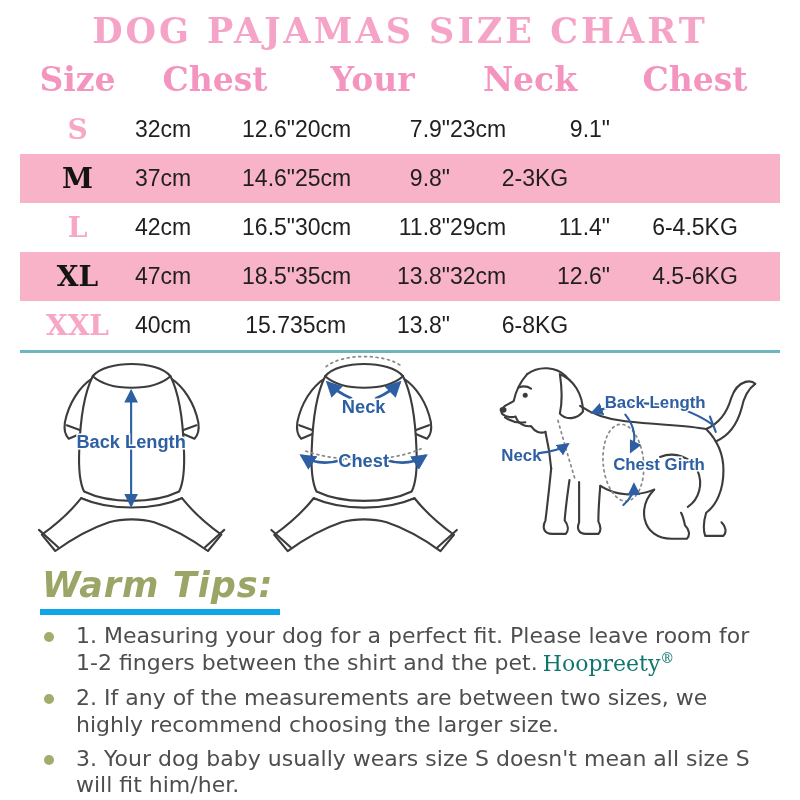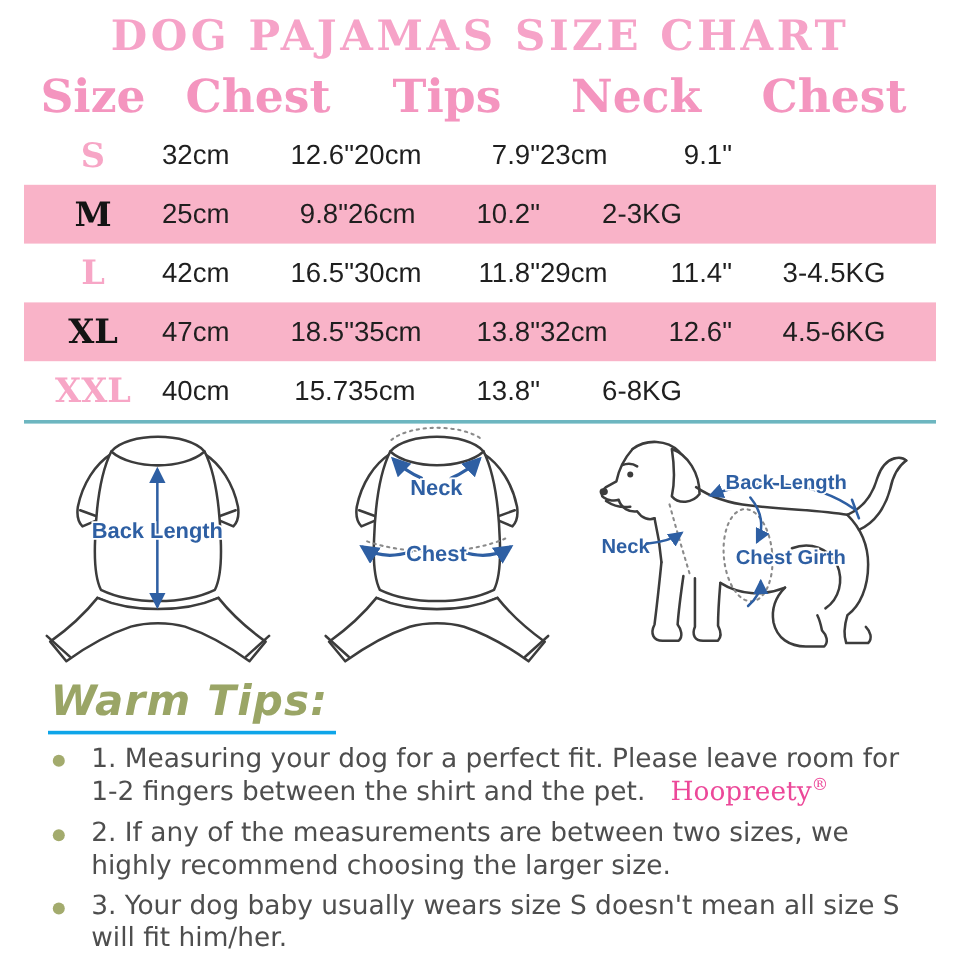--- a/index.html
+++ b/index.html
@@ -21,21 +21,21 @@
     letter-spacing: 3px;
     color: #f6a3c8;
   }
   
   .size-table { width: 760px; margin: 2px auto 0; border-bottom: 3px solid #6db6c0; }
   .trow { display: flex; align-items: center; height: 49px; }
   .thead { height: 52px; }
   .thead .cell {
     font-family: "DejaVu Serif", serif;
     font-weight: 700;
-    font-size: 38px;
+    font-size: 33px;
     color: #f495bf;
   }
   .cell { text-align: center; }
   .col-size   { width: 115px; }
   .col-chest  { width: 160px; }
   .col-back   { width: 155px; }
   .col-neck   { width: 160px; }
   .col-weight { width: 170px; }
   .pair { display: flex; justify-content: space-between; gap: 13px; }
   .num { font-size: 23px; color: #1f1f1f; }
@@ -73,58 +73,58 @@
   
   .tips { padding: 4px 40px 0 40px; }
   .tips-heading {
     display: inline-block;
     font-family: "DejaVu Sans", sans-serif;
     font-style: italic;
     font-weight: 600;
     font-size: 35px;
     letter-spacing: 1px;
     color: #9aa566;
-    border-bottom: 3px solid #0ea5e9;
+    border-bottom: 6px solid #0ea5e9;
     padding: 0 6px 4px 2px;
   }
   .tip-list { list-style: none; margin-top: 6px; }
   .tip { display: flex; margin-top: 8px; }
   .bullet {
     flex: 0 0 auto;
     width: 10px; height: 10px;
     border-radius: 50%;
     background: #a3ab6d;
     margin: 9px 22px 0 4px;
   }
   .tip-text {
     font-family: "DejaVu Sans", sans-serif;
     font-size: 22px;
     line-height: 1.2;
     color: #4e4e4e;
   }
   .wm {
     font-family: "DejaVu Serif", serif;
-    color: #ec4899;
-    margin-left: 21px;
+    color: #0f766e;
+    margin-left: 5px;
     font-size: 22px;
   }
   .wm sup { font-size: 14px; }
 </style>
 </head>
 <body>
 
 <div class="page">
 
   <div class="title">DOG PAJAMAS SIZE CHART</div>
 
   <div class="size-table">
     <div class="trow thead">
       <div class="cell col-size">Size</div>
       <div class="cell col-chest">Chest</div>
-      <div class="cell col-back">Tips</div>
+      <div class="cell col-back">Your</div>
       <div class="cell col-neck">Neck</div>
       <div class="cell col-weight">Chest</div>
     </div>
 
     <div class="trow">
       <div class="cell col-size size-letter">S</div>
       <div class="cell col-chest pair">
           <span class="num">32cm</span>
           <span class="num">12.6"</span>
         </div>
@@ -133,46 +133,46 @@
           <span class="num">7.9"</span>
         </div>
       <div class="cell col-neck pair">
           <span class="num">23cm</span>
           <span class="num">9.1"</span>
         </div>
     </div>
 
     <div class="trow row-hl">
       <div class="cell col-size size-letter">M</div>
+      <div class="cell col-chest pair">
+          <span class="num">37cm</span>
+          <span class="num">14.6"</span>
+        </div>
       <div class="cell col-back pair">
           <span class="num">25cm</span>
           <span class="num">9.8"</span>
-        </div>
-      <div class="cell col-neck pair">
-          <span class="num">26cm</span>
-          <span class="num">10.2"</span>
         </div>
       <div class="cell col-weight num">2-3KG</div>
     </div>
 
     <div class="trow">
       <div class="cell col-size size-letter">L</div>
       <div class="cell col-chest pair">
           <span class="num">42cm</span>
           <span class="num">16.5"</span>
         </div>
       <div class="cell col-back pair">
           <span class="num">30cm</span>
           <span class="num">11.8"</span>
         </div>
       <div class="cell col-neck pair">
           <span class="num">29cm</span>
           <span class="num">11.4"</span>
         </div>
-      <div class="cell col-weight num">3-4.5KG</div>
+      <div class="cell col-weight num">6-4.5KG</div>
     </div>
 
     <div class="trow row-hl">
       <div class="cell col-size size-letter">XL</div>
       <div class="cell col-chest pair">
           <span class="num">47cm</span>
           <span class="num">18.5"</span>
         </div>
       <div class="cell col-back pair">
           <span class="num">35cm</span>

